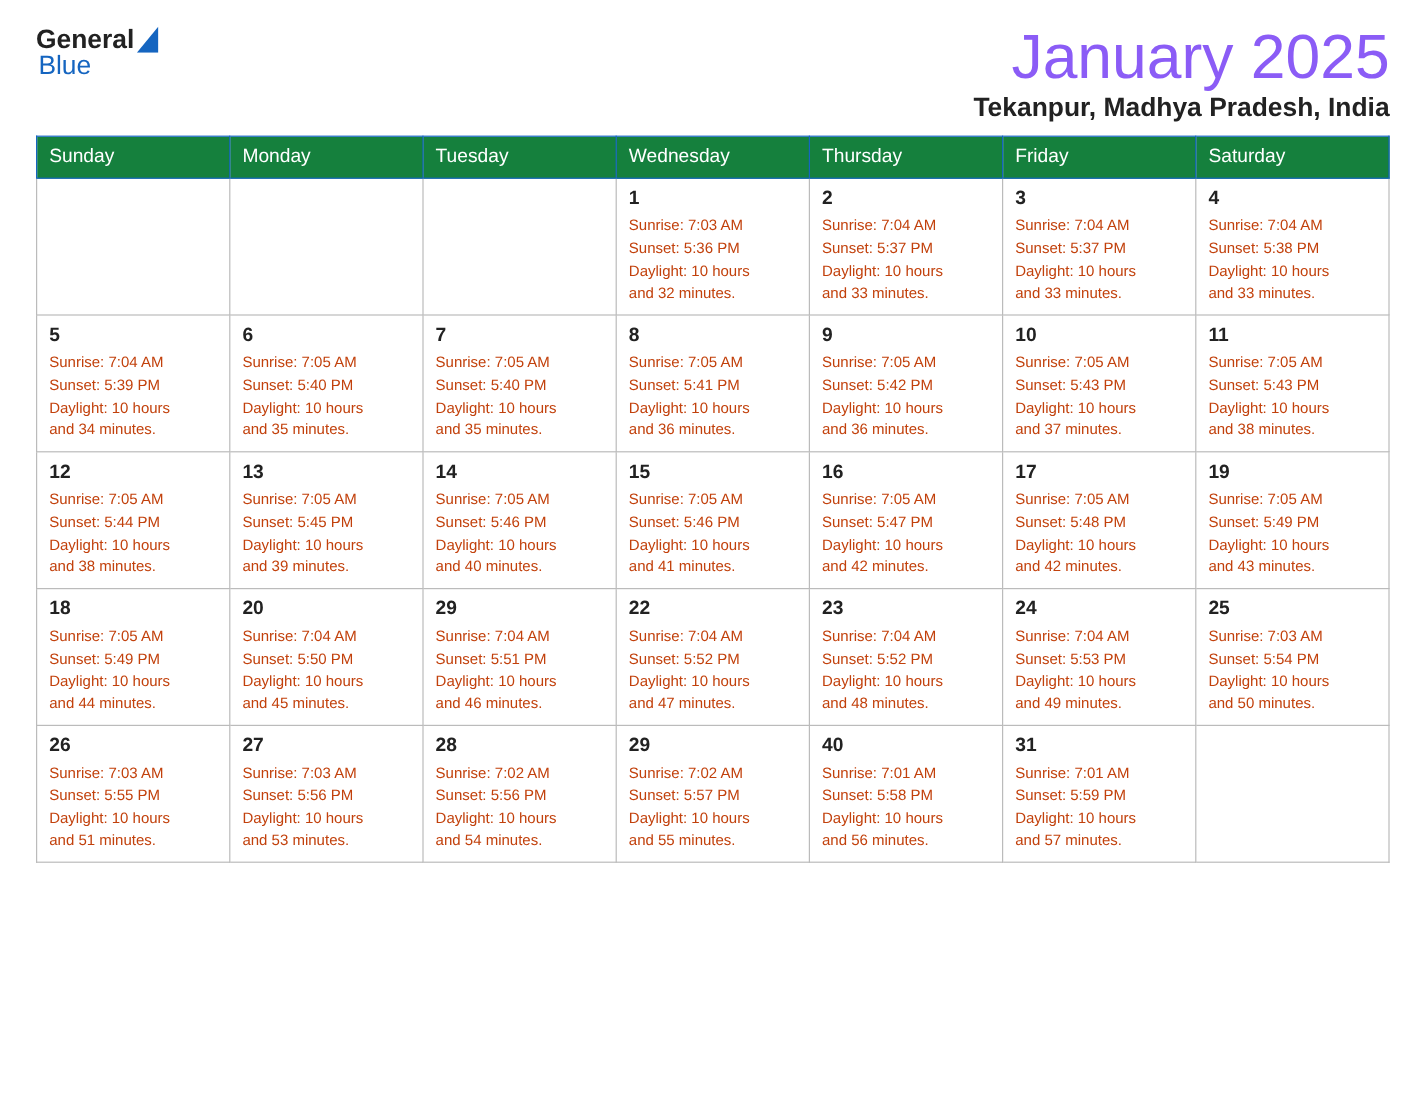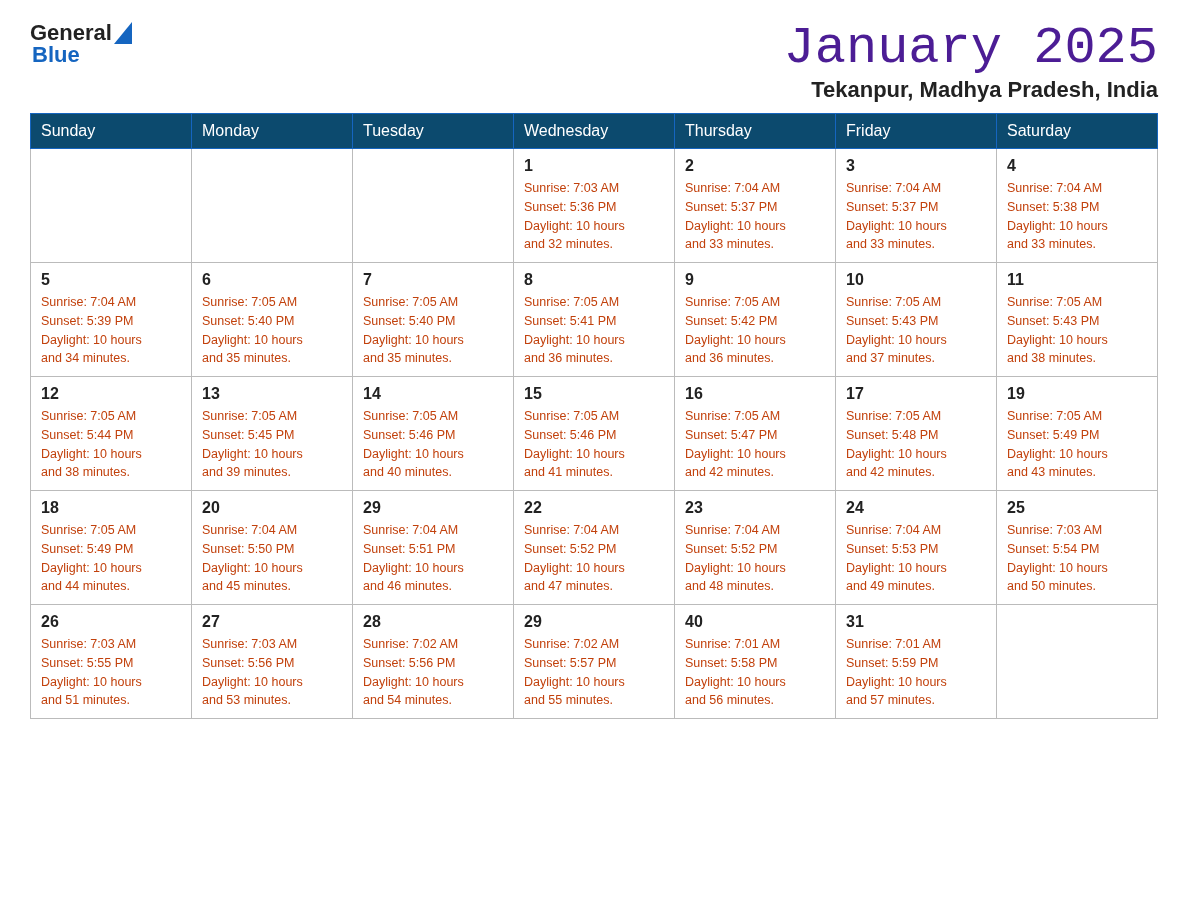--- a/index.html
+++ b/index.html
@@ -17,45 +17,44 @@
       align-items: flex-start;
       margin-bottom: 10px;
     }
     .logo-text-general {
       font-size: 22px;
       font-weight: bold;
       color: #222;
     }
     .logo-text-blue {
       font-size: 22px;
-      font-weight: bold;
+      font-weight: normal;
       color: #1565c0;
     }
     .title-block {
       text-align: right;
     }
     .title-month {
       font-size: 52px;
       font-weight: normal;
-      color: #4c1d95;
+      color: #8b5cf6;
       line-height: 1.1;
-      font-family: Liberation Mono, monospace;
     }
     .title-location {
       font-size: 22px;
       color: #222;
       font-weight: bold;
     }
     table {
       width: 100%;
       border-collapse: collapse;
       table-layout: fixed;
     }
     thead tr th {
-      background-color: #0c4a6e;
+      background-color: #15803d;
       color: #fff;
       font-size: 16px;
       font-weight: normal;
       padding: 8px 10px;
       text-align: left;
       border: 1px solid #1565c0;
     }
     tbody tr td {
       vertical-align: top;
       padding: 8px 10px;

